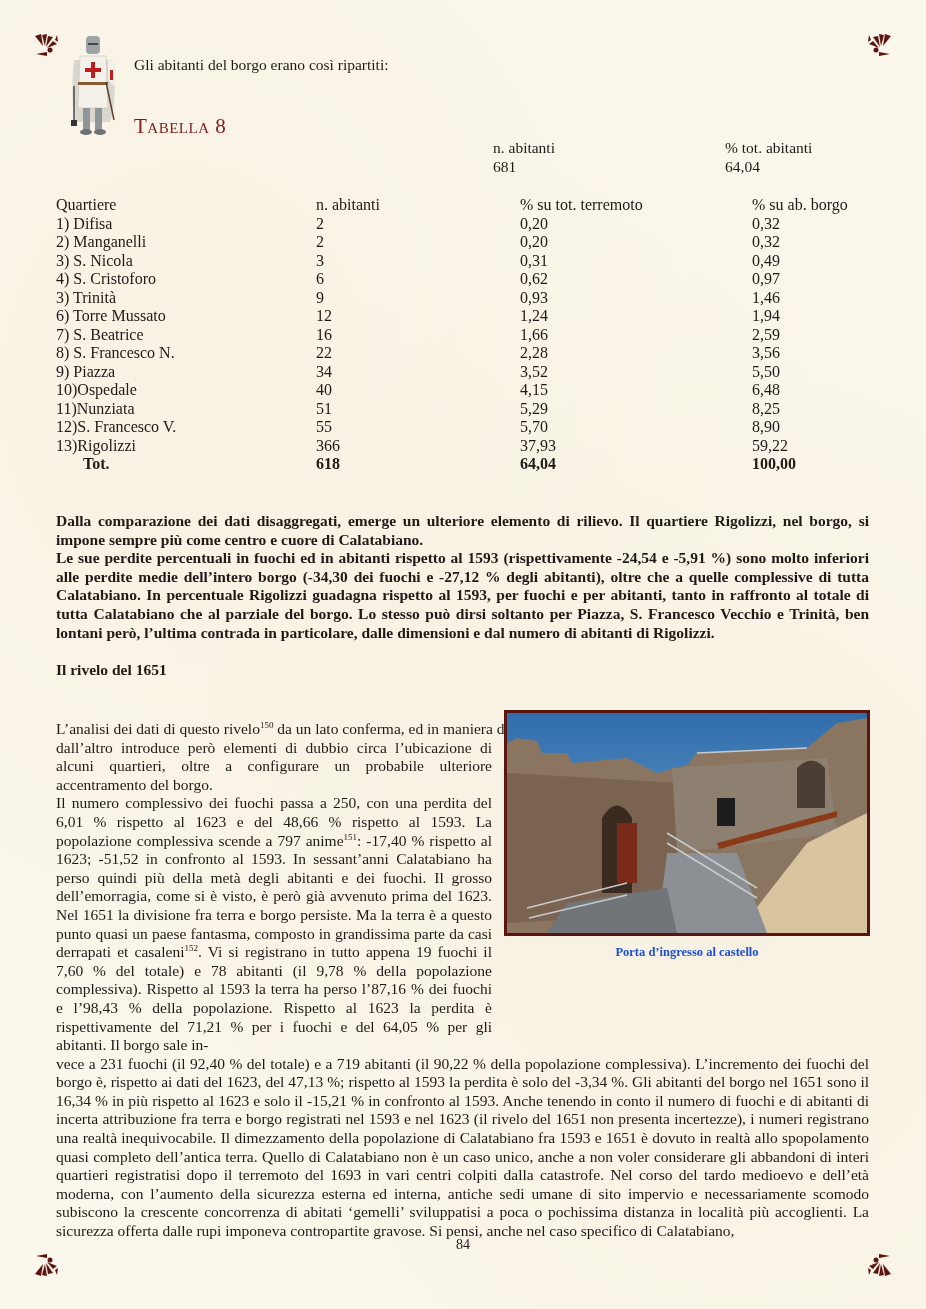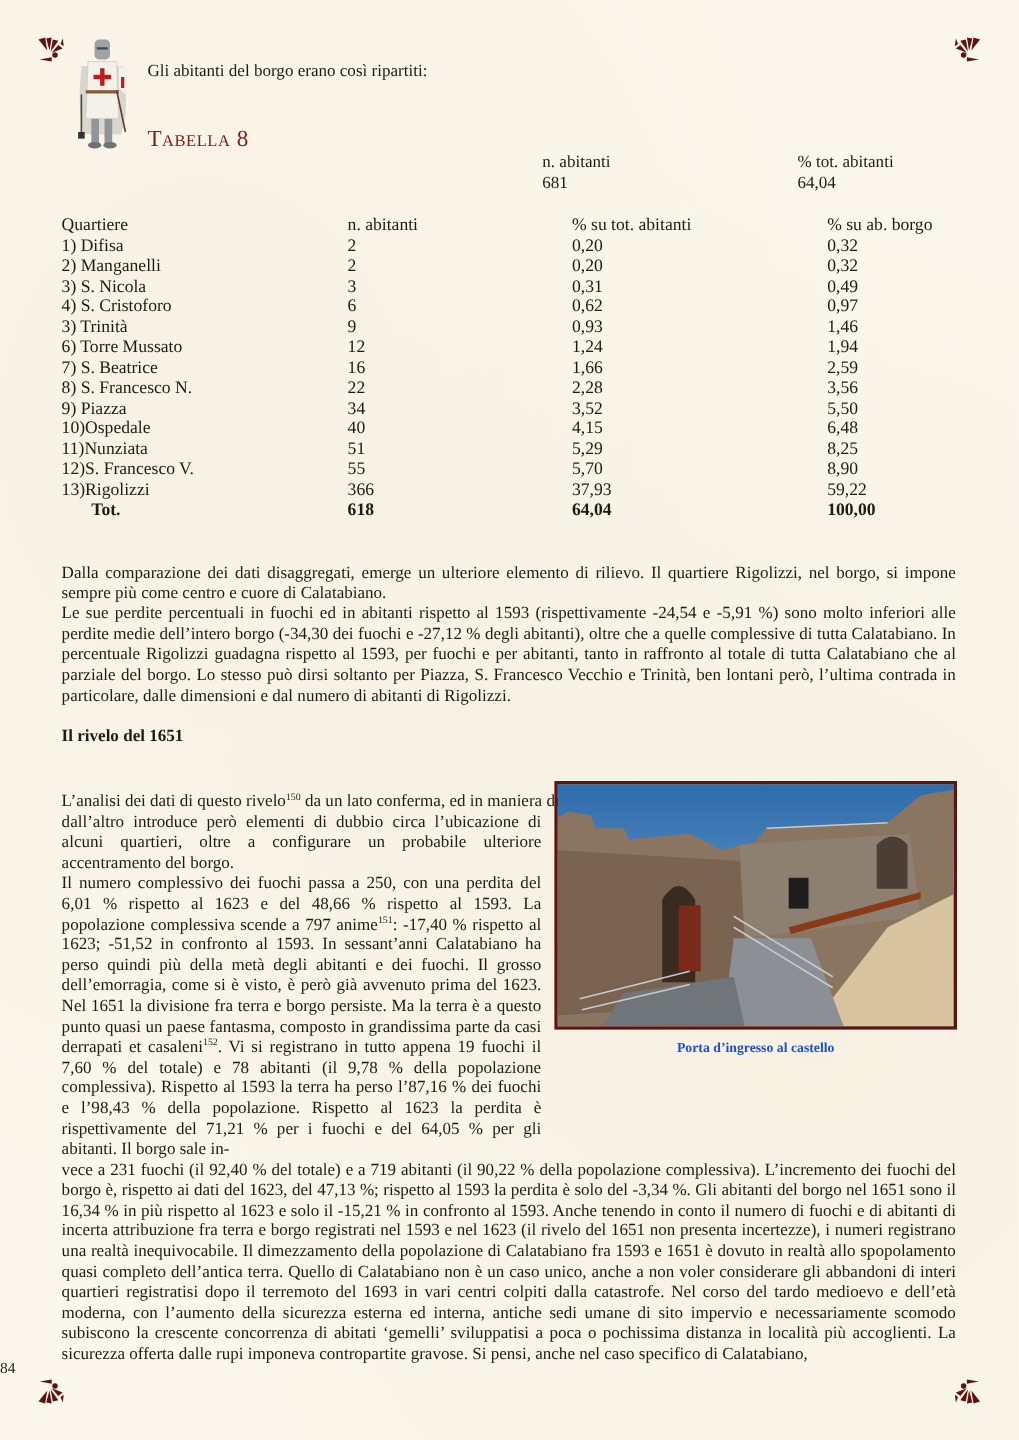--- a/index.html
+++ b/index.html
@@ -48,38 +48,38 @@
   .data-table .col-p1 { width: 232px; }
   .data-table .col-p2 { width: 150px; margin-left: 18px; }
   .data-table tr.total td { font-weight: bold; }
   .data-table tr.total td.col-q { padding-left: 27px; }
 
   .text-block {
     position: absolute; left: 56px; width: 813px; font-size: 15.5px;
     line-height: 18.6px; text-align: justify;
   }
   .text-block p { margin: 0; }
-  .tb1 { top: 512px; }
+  .tb1 { top: 512px; font-weight: bold; }
   .section-heading { position: absolute; left: 56px; top: 661px; font-size: 15.5px; font-weight: bold; text-align: center; }
   .tb2 { top: 720px; }
   .tb2 .narrow { width: 436px; }
   sup { font-size: 9px; line-height: 0; vertical-align: 6px; }
 
   .figure {
     position: absolute; left: 504px; top: 710px; width: 366px; height: 226px;
     border: 3px solid #5a1510; box-sizing: border-box; overflow: hidden;
     background: linear-gradient(180deg, #2c6aa8 0%, #5c94c7 30%, #8fb6d6 40%, #8c7864 42%, #7a6250 70%, #b9a58a 100%);
   }
   .figure svg { width: 100%; height: 100%; display: block; }
   .caption {
     position: absolute; left: 504px; top: 945px; width: 366px; text-align: center;
     font-size: 12.5px; font-weight: bold; color: #1d4ed8;
   }
   .page-number {
-    position: absolute; left: 0; width: 926px; top: 1237px; font-size: 14px;
+    position: absolute; left: 0; width: 926px; top: 1237px; text-align: center; font-size: 14px;
   }
 </style>
 </head>
 <body>
 
 <div class="page-bg"></div>
 
 <div class="corner c-tl">
   <svg viewBox="0 0 26 26">
       <g fill="currentColor">
@@ -164,21 +164,21 @@
 <div class="summary s2">
   <div>% tot. abitanti</div>
   <div>64,04</div>
 </div>
 
 <table class="data-table">
   <thead>
     <tr>
       <th class="col-q">Quartiere</th>
       <th class="col-n">n. abitanti</th>
-      <th class="col-p1">% su tot. abitanti</th>
+      <th class="col-p1">% su tot. terremoto</th>
       <th class="col-p2">% su ab. borgo</th>
     </tr>
   </thead>
   <tbody id="table-body">
       <tr>
         <td class="col-q">1)  Difisa</td>
         <td class="col-n">2</td>
         <td class="col-p1">0,20</td>
         <td class="col-p2">0,32</td>
       </tr>

